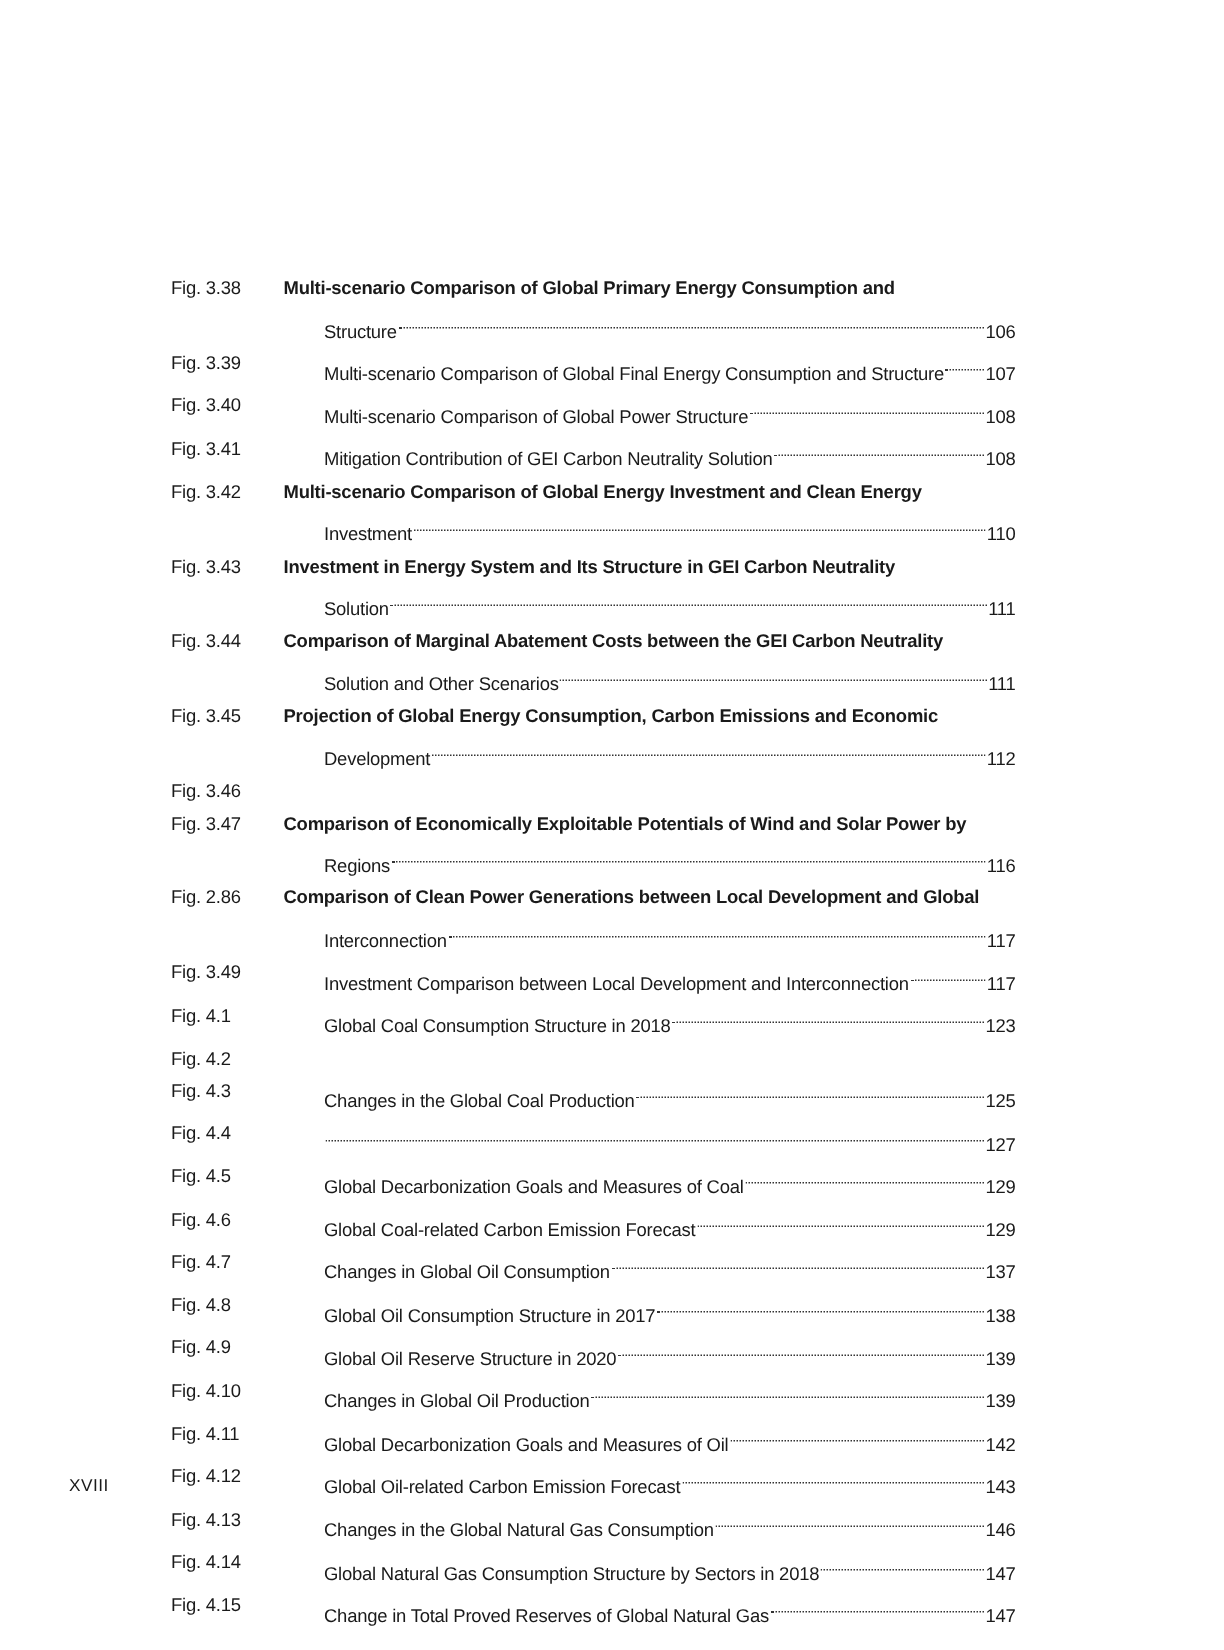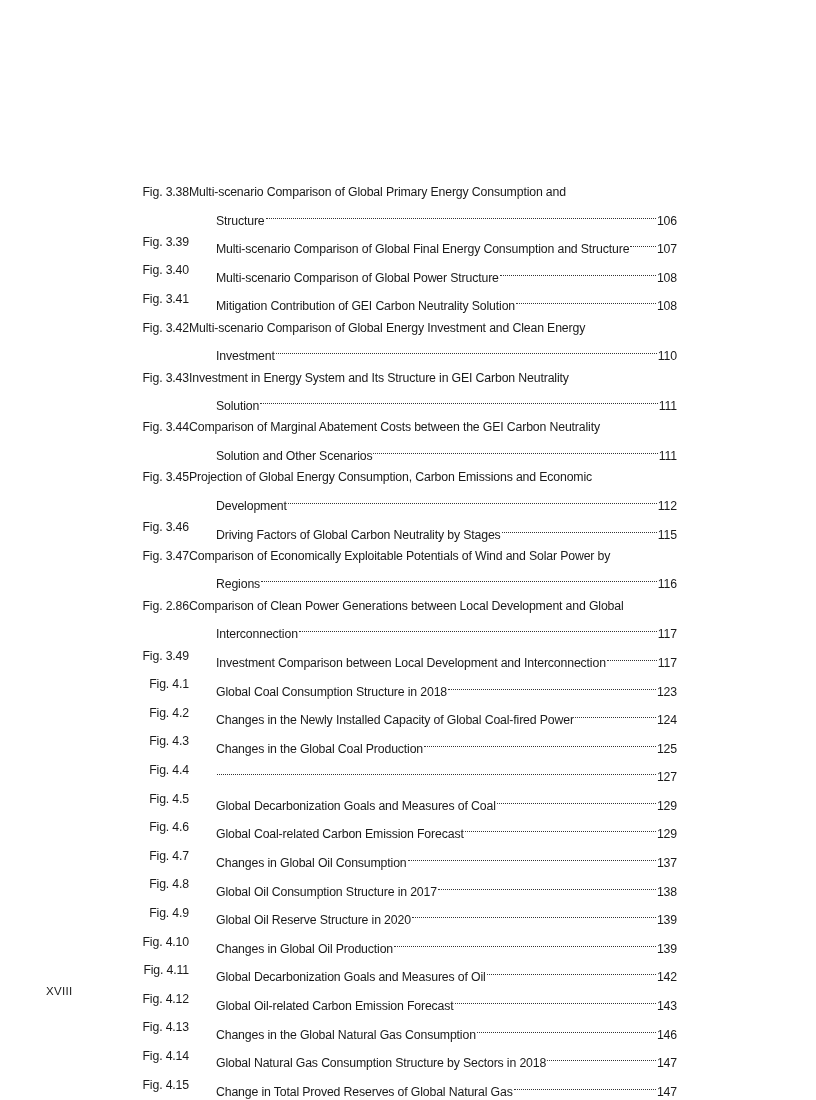--- a/index.html
+++ b/index.html
@@ -25,28 +25,28 @@
       display: flex;
       align-items: flex-start;
       font-size: 12.3px;
       line-height: 21.3px;
       letter-spacing: -0.15px;
     }
     .fig-num {
       width: 75px;
       flex: 0 0 75px;
       white-space: nowrap;
-      text-align: right;
     }
     .fig-body {
       flex: 1 1 auto;
       min-width: 0;
     }
     .line-first {
       white-space: nowrap;
+      font-weight: bold;
     }
     .line-last {
       display: flex;
       align-items: baseline;
       white-space: nowrap;
       margin-left: 27px;
     }
     .line-last .title-text {
       flex: 0 0 auto;
     }
@@ -162,27 +162,20 @@
         <div class="line-first">Projection of Global Energy Consumption, Carbon Emissions and Economic</div>
         <div class="line-last">
           <span class="title-text">Development</span>
           <span class="leader"></span>
           <span class="page">112</span>
         </div>
       </div>
     </div>
     <div class="entry">
       <div class="fig-num">Fig. 3.46</div>
-      <div class="fig-body">
-        <div class="line-last">
-          <span class="title-text">Driving Factors of Global Carbon Neutrality by Stages</span>
-          <span class="leader"></span>
-          <span class="page">115</span>
-        </div>
-      </div>
     </div>
     <div class="entry">
       <div class="fig-num">Fig. 3.47</div>
       <div class="fig-body">
         <div class="line-first">Comparison of Economically Exploitable Potentials of Wind and Solar Power by</div>
         <div class="line-last">
           <span class="title-text">Regions</span>
           <span class="leader"></span>
           <span class="page">116</span>
         </div>
@@ -214,27 +207,20 @@
       <div class="fig-body">
         <div class="line-last">
           <span class="title-text">Global Coal Consumption Structure in 2018</span>
           <span class="leader"></span>
           <span class="page">123</span>
         </div>
       </div>
     </div>
     <div class="entry">
       <div class="fig-num">Fig. 4.2</div>
-      <div class="fig-body">
-        <div class="line-last">
-          <span class="title-text">Changes in the Newly Installed Capacity of Global Coal-fired Power</span>
-          <span class="leader"></span>
-          <span class="page">124</span>
-        </div>
-      </div>
     </div>
     <div class="entry">
       <div class="fig-num">Fig. 4.3</div>
       <div class="fig-body">
         <div class="line-last">
           <span class="title-text">Changes in the Global Coal Production</span>
           <span class="leader"></span>
           <span class="page">125</span>
         </div>
       </div>

